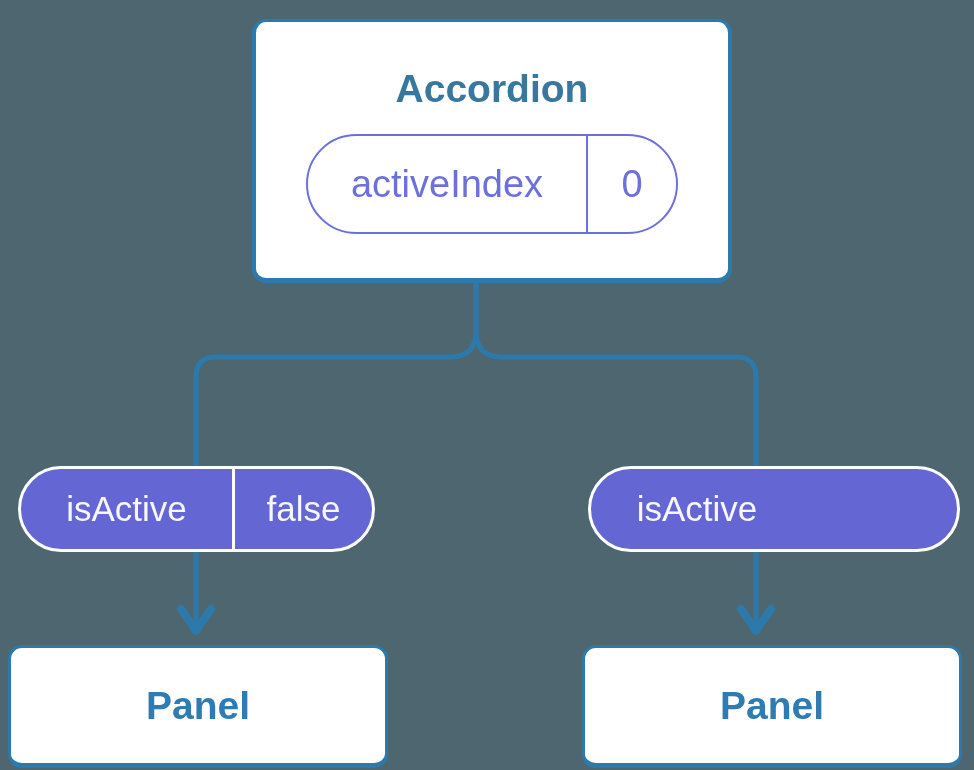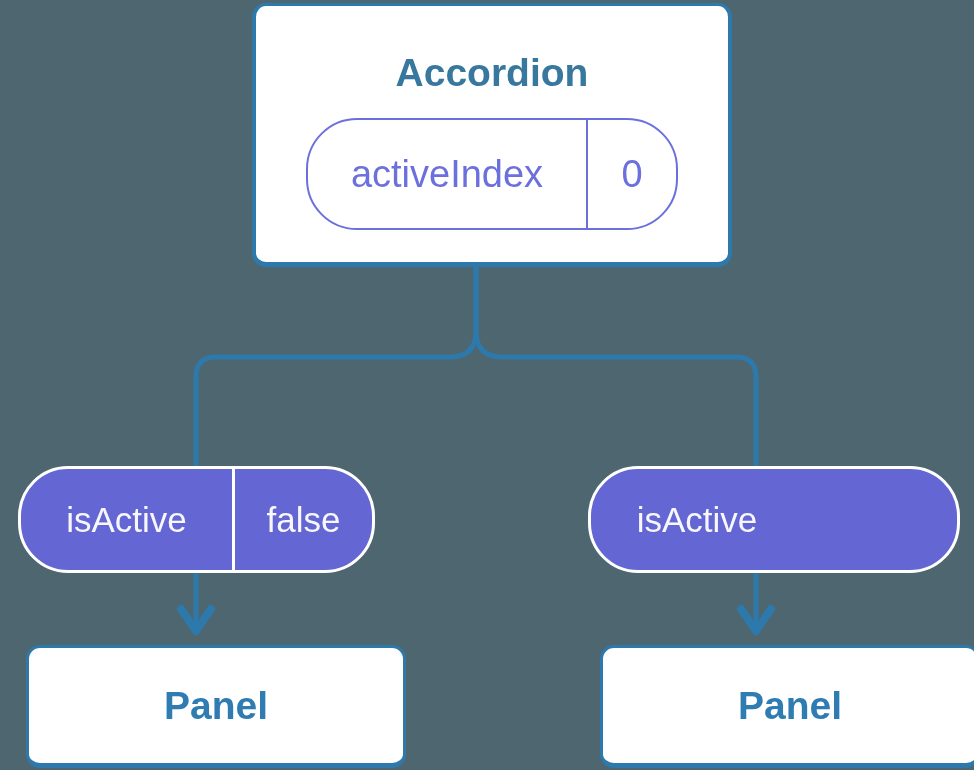--- a/index.html
+++ b/index.html
@@ -17,36 +17,36 @@
   body{font-family:"Liberation Sans","DejaVu Sans",sans-serif;background:var(--background);}
   .stage{position:relative;width:974px;height:770px;background:var(--background);overflow:hidden;}
 
   
   .connectors{position:absolute;left:0;top:0;width:974px;height:770px;z-index:0;}
   .connectors path{stroke:var(--line-blue);fill:none;stroke-width:5;}
   .connectors path.head{stroke-width:8;stroke-linecap:round;stroke-linejoin:round;}
 
   
   .box{position:absolute;background:var(--box-white);border-style:solid;border-color:var(--line-blue);border-radius:14px;z-index:1;}
-  .accordion-box{left:252px;top:3px;width:480px;height:264px;border-width:3px 4px 5px 4px;display:flex;flex-direction:column;align-items:center;}
+  .accordion-box{left:252px;top:19px;width:480px;height:264px;border-width:3px 4px 5px 4px;display:flex;flex-direction:column;align-items:center;}
   .accordion-title{margin-top:47px;font-size:39px;line-height:39px;font-weight:600;color:var(--title-blue);}
 
-  .panel-box{top:645px;width:380px;height:123px;border-width:3px 3px 5px 3px;display:flex;align-items:center;justify-content:center;margin-left:18px;}
+  .panel-box{top:645px;width:380px;height:123px;border-width:3px 3px 5px 3px;display:flex;align-items:center;justify-content:center;}
   .panel-left{left:8px;}
   .panel-right{left:582px;}
   .panel-title{font-size:39px;font-weight:600;color:var(--panel-blue);}
 
   
-  .state-pill{margin-top:26px;width:372px;height:112px;border:2px solid var(--pill-purple-text);border-radius:51px;display:flex;background:var(--box-white);overflow:hidden;}
+  .state-pill{margin-top:26px;width:372px;height:100px;border:2px solid var(--pill-purple-text);border-radius:51px;display:flex;background:var(--box-white);overflow:hidden;}
   .state-pill .cell{display:flex;align-items:center;justify-content:center;font-size:38px;color:var(--pill-purple-text);}
   .state-pill .cell.name{width:278px;}
   .state-pill .cell.value{flex:1;border-left:2px solid var(--pill-purple-text);}
 
   
-  .prop-pill{position:absolute;top:466px;height:107px;background:var(--pill-purple);border:3px solid var(--box-white);border-radius:50px;display:flex;z-index:2;overflow:hidden;}
+  .prop-pill{position:absolute;top:466px;height:86px;background:var(--pill-purple);border:3px solid var(--box-white);border-radius:50px;display:flex;z-index:2;overflow:hidden;}
   .prop-pill .cell{display:flex;align-items:center;justify-content:center;font-size:35px;color:var(--pill-text);}
   .prop-pill .cell.value{border-left:3px solid var(--box-white);flex:1;}
   .pill-left{left:18px;width:357px;}
   .pill-left .cell.name{width:211px;}
   .pill-right{left:588px;width:372px;}
   .pill-right .cell.name{width:212px;}
 </style>
 </head>
 <body>
 

